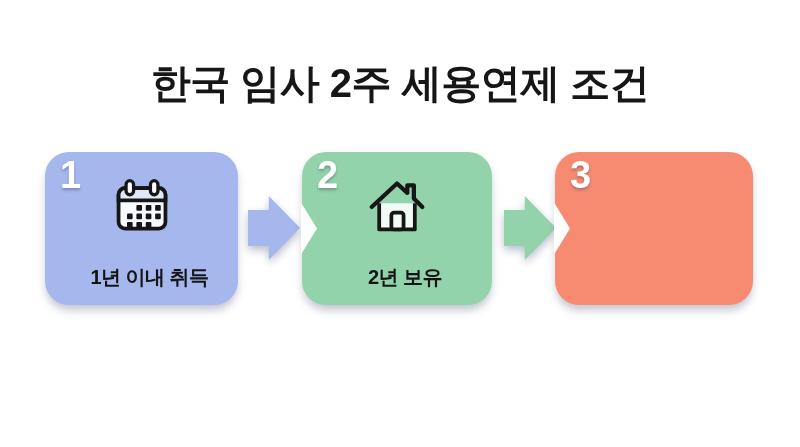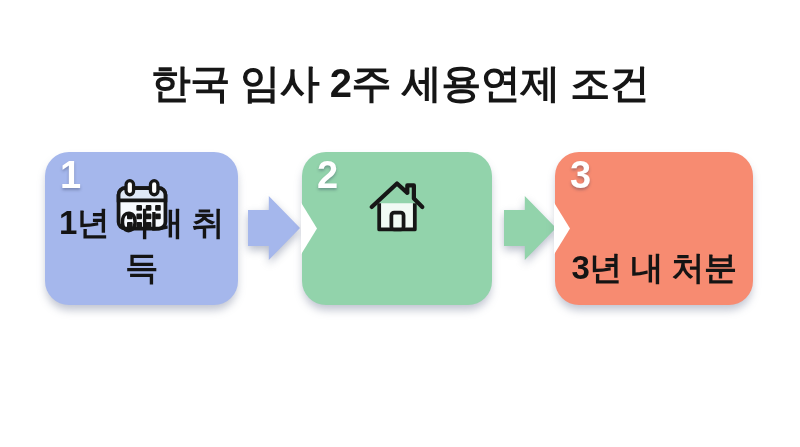--- a/index.html
+++ b/index.html
@@ -52,24 +52,25 @@
     width: 60px;
     height: 60px;
   }
   .step-icon svg { width: 100%; height: 100%; display: block; }
   .step-label {
     position: absolute;
     bottom: 14px;
     left: 0;
     width: 100%;
     text-align: center;
-    font-size: 33px;
+    font-size: 20px;
     font-weight: 700;
     letter-spacing: -0.5px;
     color: var(--label-text, #141414);
+    padding-left: 8px;
   }
   
   .notch {
     position: absolute;
     left: -1px;
     top: 50%;
     transform: translateY(-50%);
     width: 16px;
     height: 52px;
     background: var(--background, #ffffff);
@@ -132,25 +133,25 @@
   <div class="step-box box-2">
     <div class="notch"></div>
     <div class="step-number">2</div>
     <div class="step-icon">
       <svg viewBox="0 0 64 64" xmlns="http://www.w3.org/2000/svg">
         <path d="M13 29 V57 H51 V29" fill="#f1faf4" stroke="#161616" stroke-width="4" stroke-linejoin="round"></path>
         <path d="M5 33 L32 8 L43 18 V10 H50 V24 L59 33" fill="none" stroke="#161616" stroke-width="4.5" stroke-linecap="round" stroke-linejoin="round"></path>
         <rect x="26" y="39" width="13" height="18" rx="3" fill="#f1faf4" stroke="#161616" stroke-width="4"></rect>
       </svg>
     </div>
+    <div class="step-label">2년 보유</div>
   </div>
 
   <div class="arrow-wrap arrow-2">
     <div class="arrow-shape"></div>
   </div>
 
   <div class="step-box box-3">
     <div class="notch"></div>
     <div class="step-number">3</div>
-    <div class="step-label">3년 내 처분</div>
   </div>
 
 </div>
 
 </body></html>

